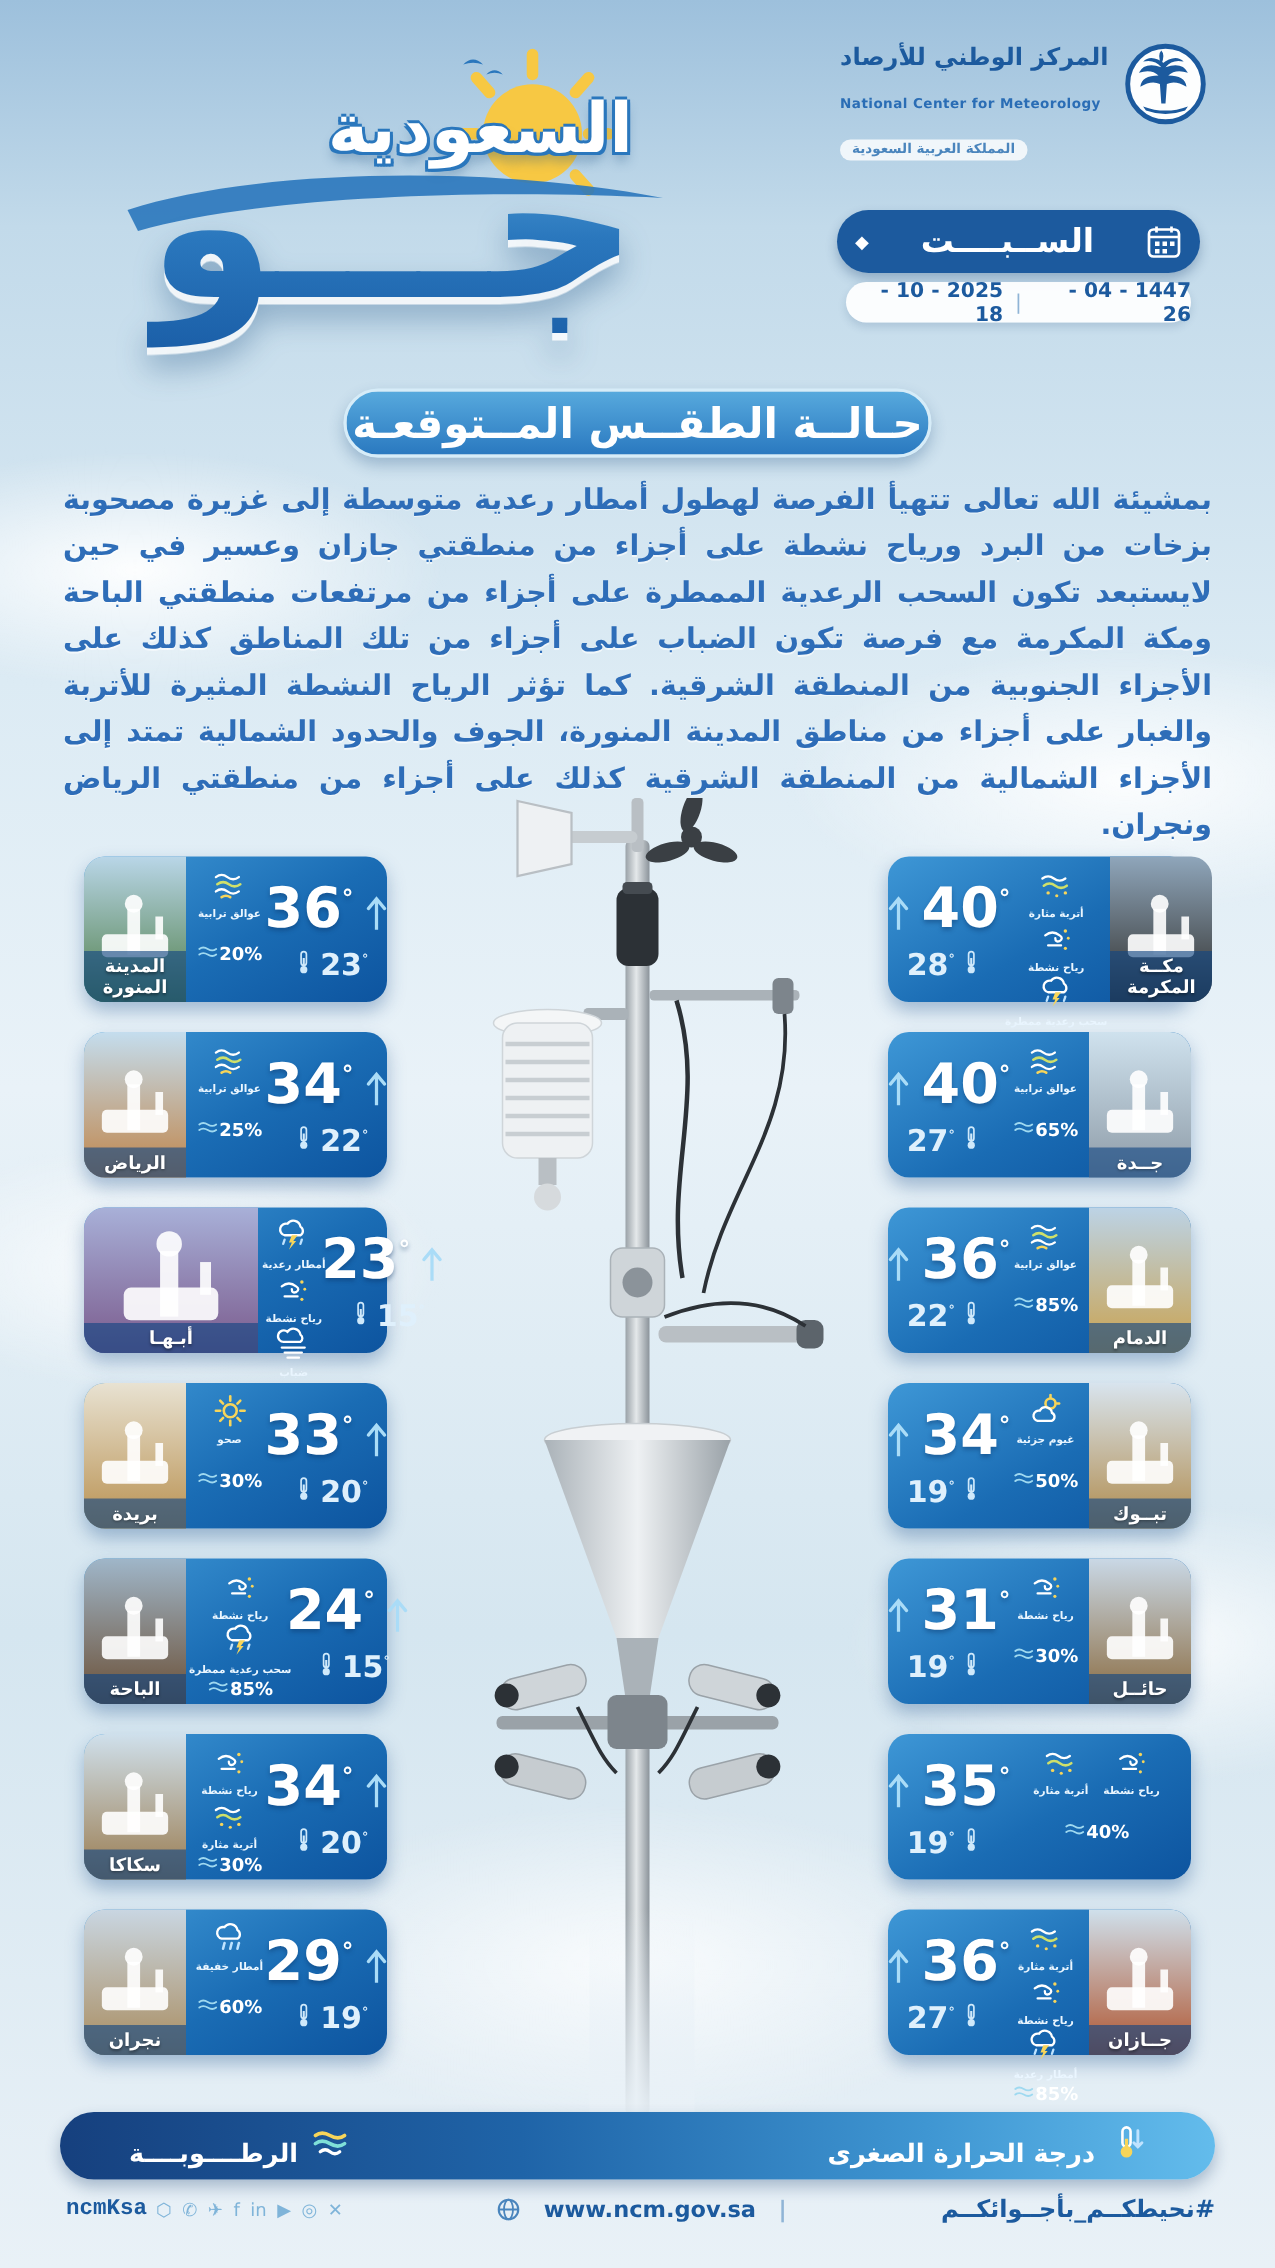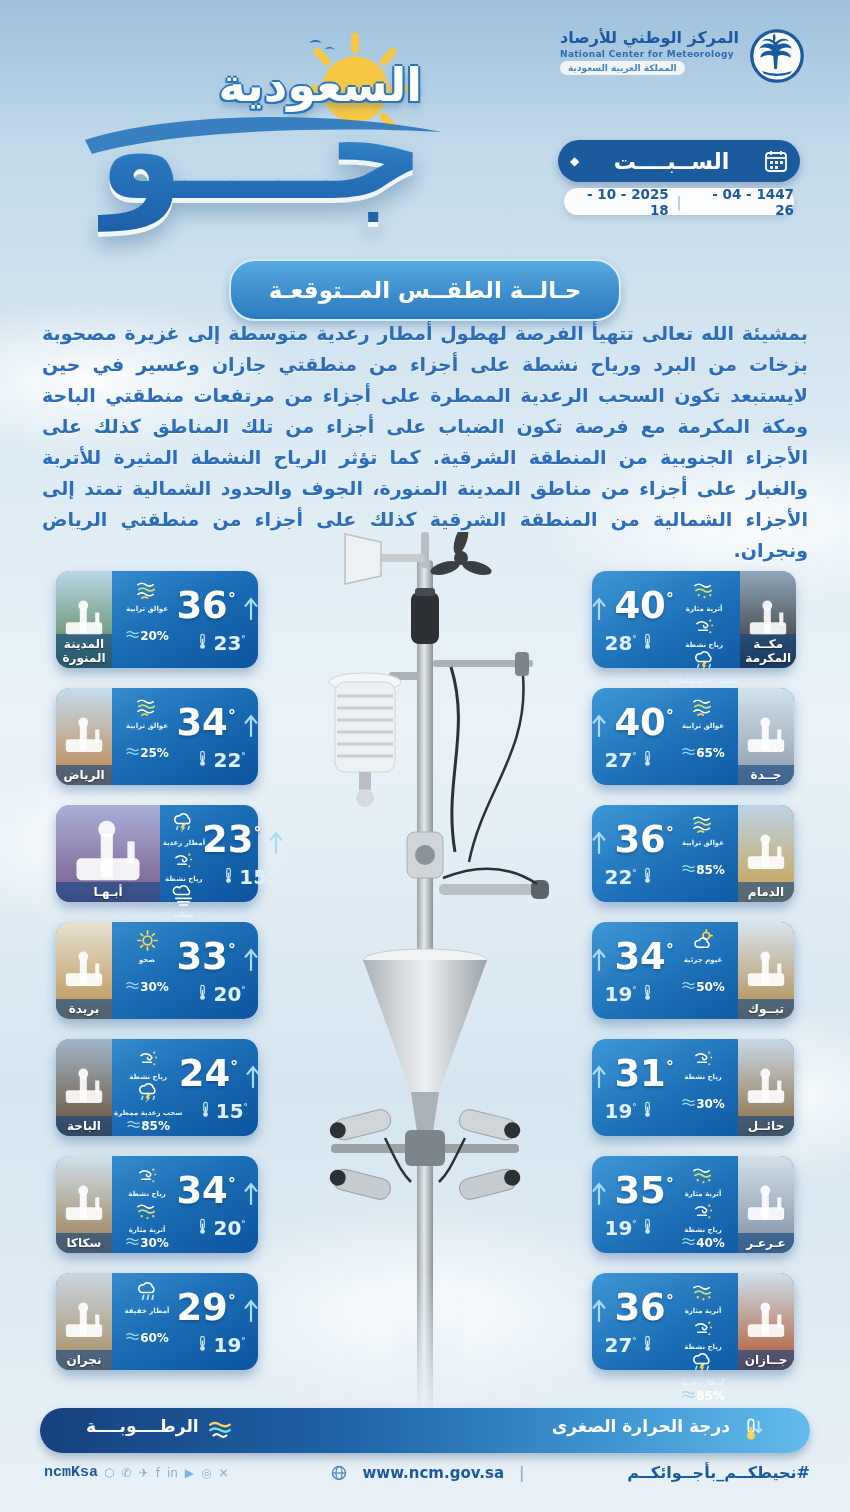--- a/index.html
+++ b/index.html
@@ -12,50 +12,50 @@
   .sun{position:absolute;left:230px;top:22px;width:110px;height:110px;}
   .brand-top{position:absolute;right:28px;top:48px;font-size:46px;font-weight:bold;color:#fff;direction:rtl;white-space:nowrap;
     text-shadow:-2px 0 #2a77bd,2px 0 #2a77bd,0 -2px #2a77bd,0 2px #2a77bd,2px 2px #2a77bd,-2px 2px #2a77bd,0 6px 8px rgba(30,80,130,.35);}
   .brand-main{position:absolute;left:28px;top:58px;font-size:138px;font-weight:bold;direction:rtl;line-height:1.2;
     color:#2f80c4;background:linear-gradient(180deg,#5fb0e2 0%,#2a77bd 55%,#1b5fa8 100%);
     -webkit-background-clip:text;background-clip:text;-webkit-text-fill-color:transparent;
     filter:drop-shadow(0 5px 0 rgba(255,255,255,.85)) drop-shadow(0 10px 10px rgba(30,80,130,.35));}
   .brand-wave{position:absolute;left:10px;top:92px;width:370px;height:60px;}
   .ncm{position:absolute;right:45px;top:28px;display:flex;direction:rtl;align-items:flex-start;gap:10px;}
   .ncm-emblem{width:56px;height:56px;flex:none;}
-  .ncm-text{text-align:left;direction:ltr;display:flex;flex-direction:column;align-items:flex-start;gap:2px;}
+  .ncm-text{text-align:left;direction:ltr;display:flex;flex-direction:column;align-items:flex-start;gap:18px;}
   .ncm-ar{font-size:16px;font-weight:bold;color:#1c5a9e;direction:rtl;}
   .ncm-en{font-size:9px;font-weight:bold;color:#2a6db5;letter-spacing:.3px;}
   .ncm-country{font-size:9px;font-weight:bold;color:#4a85bd;background:rgba(255,255,255,.8);border-radius:8px;padding:2px 8px;direction:rtl;}
   .date-pill{position:absolute;right:50px;top:140px;width:242px;height:42px;background:#1c5a9e;border-radius:21px;
     display:flex;direction:rtl;align-items:center;justify-content:space-between;padding:0 12px;box-sizing:border-box;
     box-shadow:0 4px 8px rgba(20,60,110,.3);}
   .date-day{color:#fff;font-size:22px;font-weight:bold;flex:1;text-align:center;}
   .date-marker{color:#fff;font-size:12px;}
   .dates-pill{position:absolute;right:56px;top:188px;width:230px;height:27px;background:rgba(255,255,255,.92);border-radius:14px;
     display:flex;direction:rtl;align-items:center;justify-content:center;gap:8px;font-size:13.5px;font-weight:bold;color:#1c5a9e;
     box-shadow:0 3px 6px rgba(20,60,110,.15);}
   .dates-sep{color:#8fb4d6;font-weight:normal;}
   
-  .title-pill{position:absolute;left:50%;transform:translateX(-50%);top:259px;width:392px;height:62px;
+  .title-pill{position:absolute;left:50%;transform:translateX(-50%);top:259px;width:392px;height:46px;
     background:linear-gradient(180deg,#57a9dd 0%,#2a79c0 100%);border:2px solid #d6ecf8;border-radius:26px;
-    display:flex;align-items:center;justify-content:center;color:#fff;font-size:23px;font-weight:bold;direction:rtl;
+    display:flex;align-items:center;justify-content:center;color:#fff;font-size:28px;font-weight:bold;direction:rtl;
     box-shadow:0 5px 10px rgba(30,80,130,.3);box-sizing:border-box;}
   .forecast{position:absolute;left:42px;right:42px;top:318px;direction:rtl;text-align:justify;text-align-last:right;
     font-size:19px;font-weight:bold;color:#2e6db8;line-height:31px;text-shadow:0 1px 0 rgba(255,255,255,.6);}
   
   .station{position:absolute;left:293px;top:532px;width:264px;height:885px;}
   
   .col{position:absolute;top:571px;width:202px;display:flex;flex-direction:column;gap:20px;}
   .col-left{left:56px;}
   .col-right{left:592px;}
   .card{position:relative;height:97px;border-radius:14px;flex:none;
     background:linear-gradient(150deg,#3e97d6 0%,#1a6cb4 55%,#0d549f 100%);
     box-shadow:0 6px 12px rgba(30,80,140,.35);display:flex;direction:ltr;}
-  .photo{position:relative;width:56px;flex:none;overflow:hidden;text-decoration:underline;}
+  .photo{position:relative;width:68px;flex:none;overflow:hidden;text-decoration:underline;}
   .card.left .photo{border-radius:14px 0 0 14px;}
   .card.right .photo{border-radius:0 14px 14px 0;}
   .photo svg{position:absolute;inset:0;width:100%;height:100%;}
   .city-name{position:absolute;left:0;right:0;bottom:0;background:rgba(16,70,130,.62);color:#fff;
     font-size:12px;font-weight:bold;text-align:center;direction:rtl;padding:3px 1px;line-height:14px;
     text-shadow:0 1px 2px rgba(0,0,0,.4);}
   .conds{flex:1;display:flex;flex-direction:column;align-items:center;justify-content:space-between;padding:7px 2px 23px;box-sizing:border-box;}
   .cond-wrap{display:flex;flex-wrap:wrap;justify-content:center;align-items:flex-start;column-gap:10px;row-gap:1px;}
   .cond{display:flex;flex-direction:column;align-items:center;gap:0px;}
   .cond-label{font-size:7px;font-weight:bold;color:#eaf6ff;direction:rtl;white-space:nowrap;}
@@ -63,21 +63,21 @@
   .temps{width:76px;flex:none;display:flex;flex-direction:column;justify-content:center;gap:2px;padding:2px 4px;box-sizing:border-box;}
   .t-max{display:flex;align-items:flex-start;justify-content:center;gap:2px;color:#fff;font-weight:bold;font-size:37px;line-height:40px;
     text-shadow:0 2px 3px rgba(10,50,100,.4);}
   .t-min{display:flex;align-items:center;justify-content:center;gap:2px;color:#dff0fc;font-weight:bold;font-size:20px;line-height:22px;}
   .deg{font-size:.42em;vertical-align:super;line-height:1;margin-top:2px;}
   
   .legend{position:absolute;left:40px;right:40px;top:1408px;height:45px;border-radius:23px;
     background:linear-gradient(90deg,#16407e 0%,#1f64a8 40%,#3f96d2 75%,#63bcec 100%);
     display:flex;direction:rtl;align-items:center;justify-content:space-between;padding:0 46px;box-sizing:border-box;
     box-shadow:0 5px 10px rgba(20,60,110,.3);}
-  .legend-item{display:flex;align-items:flex-start;gap:8px;color:#fff;font-size:17px;font-weight:bold;direction:rtl;}
+  .legend-item{display:flex;align-items:flex-end;gap:8px;color:#fff;font-size:17px;font-weight:bold;direction:rtl;}
   .footer{position:absolute;left:40px;right:40px;top:1463px;display:flex;direction:rtl;align-items:center;justify-content:space-between;color:#1c5a9e;}
   .hashtag{font-size:16px;font-weight:bold;}
   .website{display:flex;align-items:center;gap:15px;font-size:15px;font-weight:bold;direction:ltr;}
   .social{display:flex;align-items:center;gap:6px;direction:ltr;}
   .social .handle{font-size:15px;font-weight:bold;margin-left:4px;font-family:Liberation Mono, monospace;}
   .social .s-icon{font-size:12px;color:#7fb4d9;line-height:1;}
 </style>
 </head>
 <body>
 
@@ -954,31 +954,20 @@
       </div>
           </div>
       <div class="humidity">
         <span><svg width="15" height="15" viewBox="0 0 24 24">
                 <path d="M3,9 q4,-3 9,0 t9,0" stroke="#9fd9f0" stroke-width="2" fill="none" stroke-linecap="round"></path>
                 <path d="M3,15 q4,-3 9,0 t9,0" stroke="#9fd9f0" stroke-width="2" fill="none" stroke-linecap="round"></path>
               </svg></span>
         <span>40%</span>
       </div>
     </div>
-    <div class="photo" style="background:linear-gradient(180deg,#d2e0ea 0%,#7e8ea0 100%);">
-      <svg viewBox="0 0 40 40">
-            <g fill="rgba(255,255,255,.9)">
-              <rect x="17" y="12" width="5" height="18"></rect>
-              <circle cx="19.5" cy="10" r="3.5"></circle>
-              <rect x="7" y="22" width="26" height="9" rx="2"></rect>
-              <rect x="28" y="15" width="3" height="9"></rect>
-            </g>
-          </svg>
-      <div class="city-name">عـرعـر</div>
-    </div>
       </div>
       <div class="card right">
     <div class="temps">
       <div class="t-max">
             <span style="margin-top:4px;"><svg width="26" height="26" viewBox="0 0 24 24">
                 <line x1="12" y1="22" x2="12" y2="4" stroke="#aadcf7" stroke-width="2"></line>
                 <path d="M7,9 L12,3 L17,9" fill="none" stroke="#aadcf7" stroke-width="2" stroke-linecap="round"></path>
               </svg></span>
             <span>36<sup class="deg">°</sup></span>
           </div>

